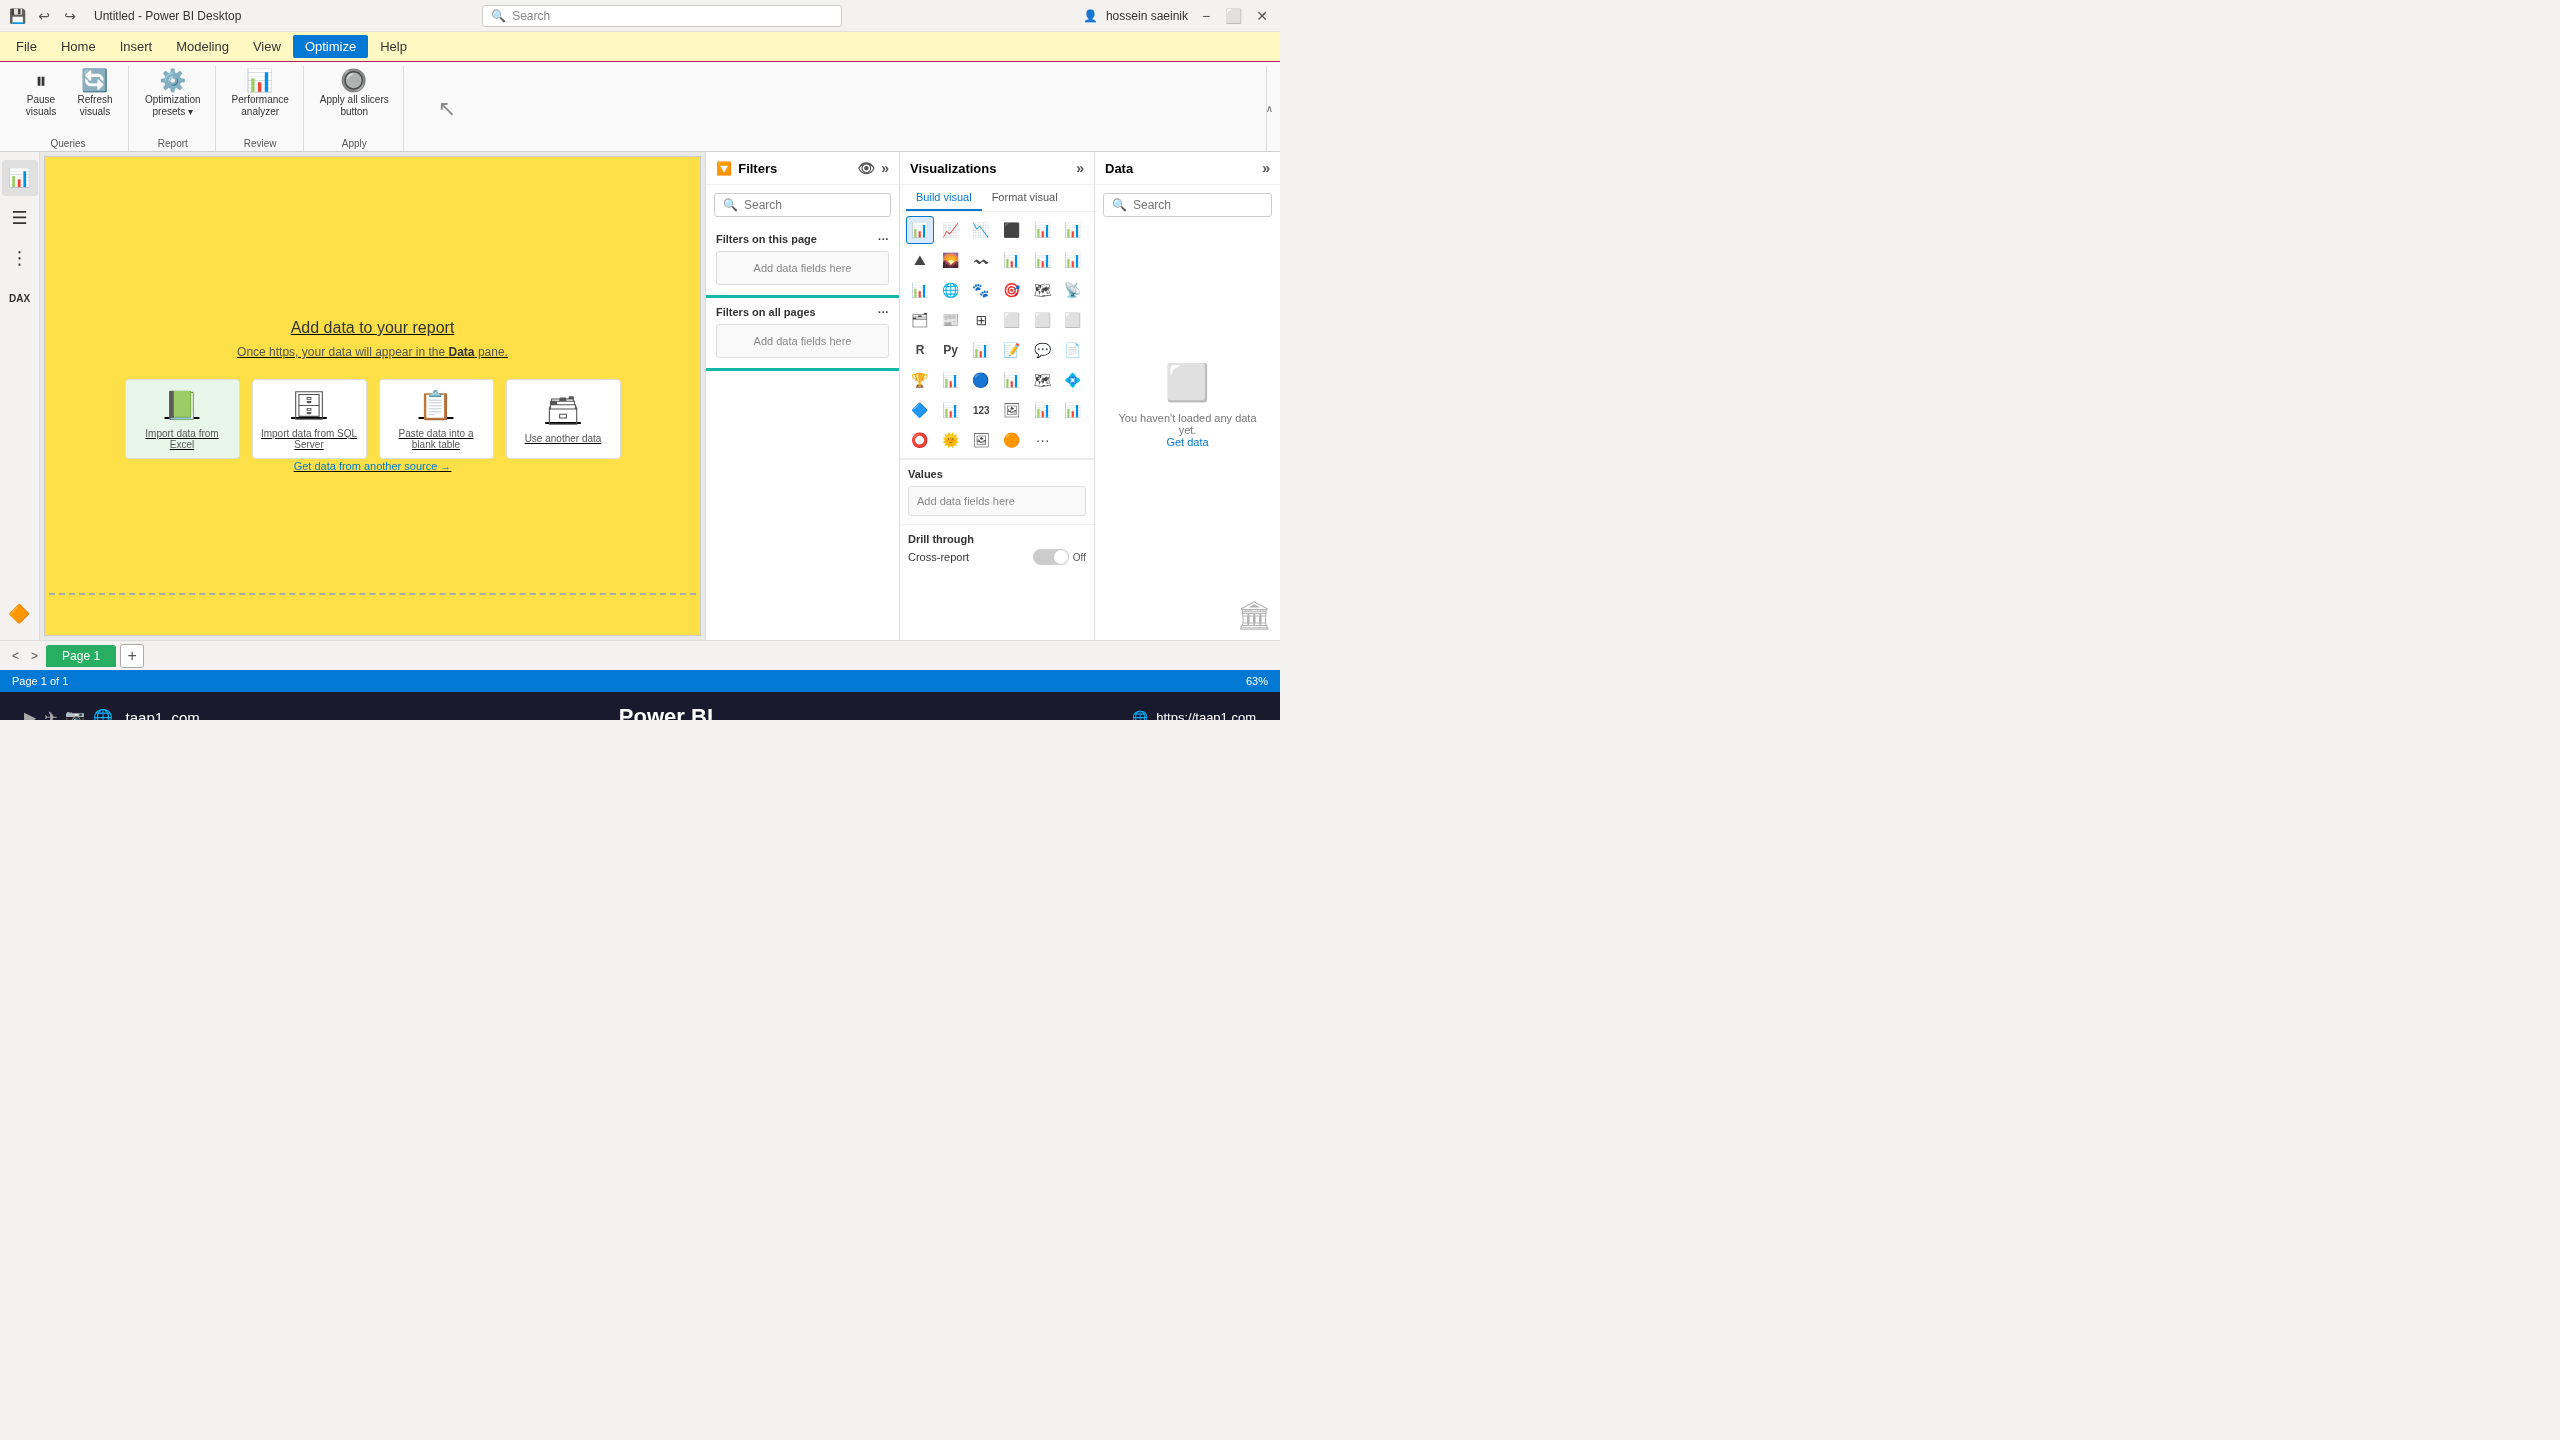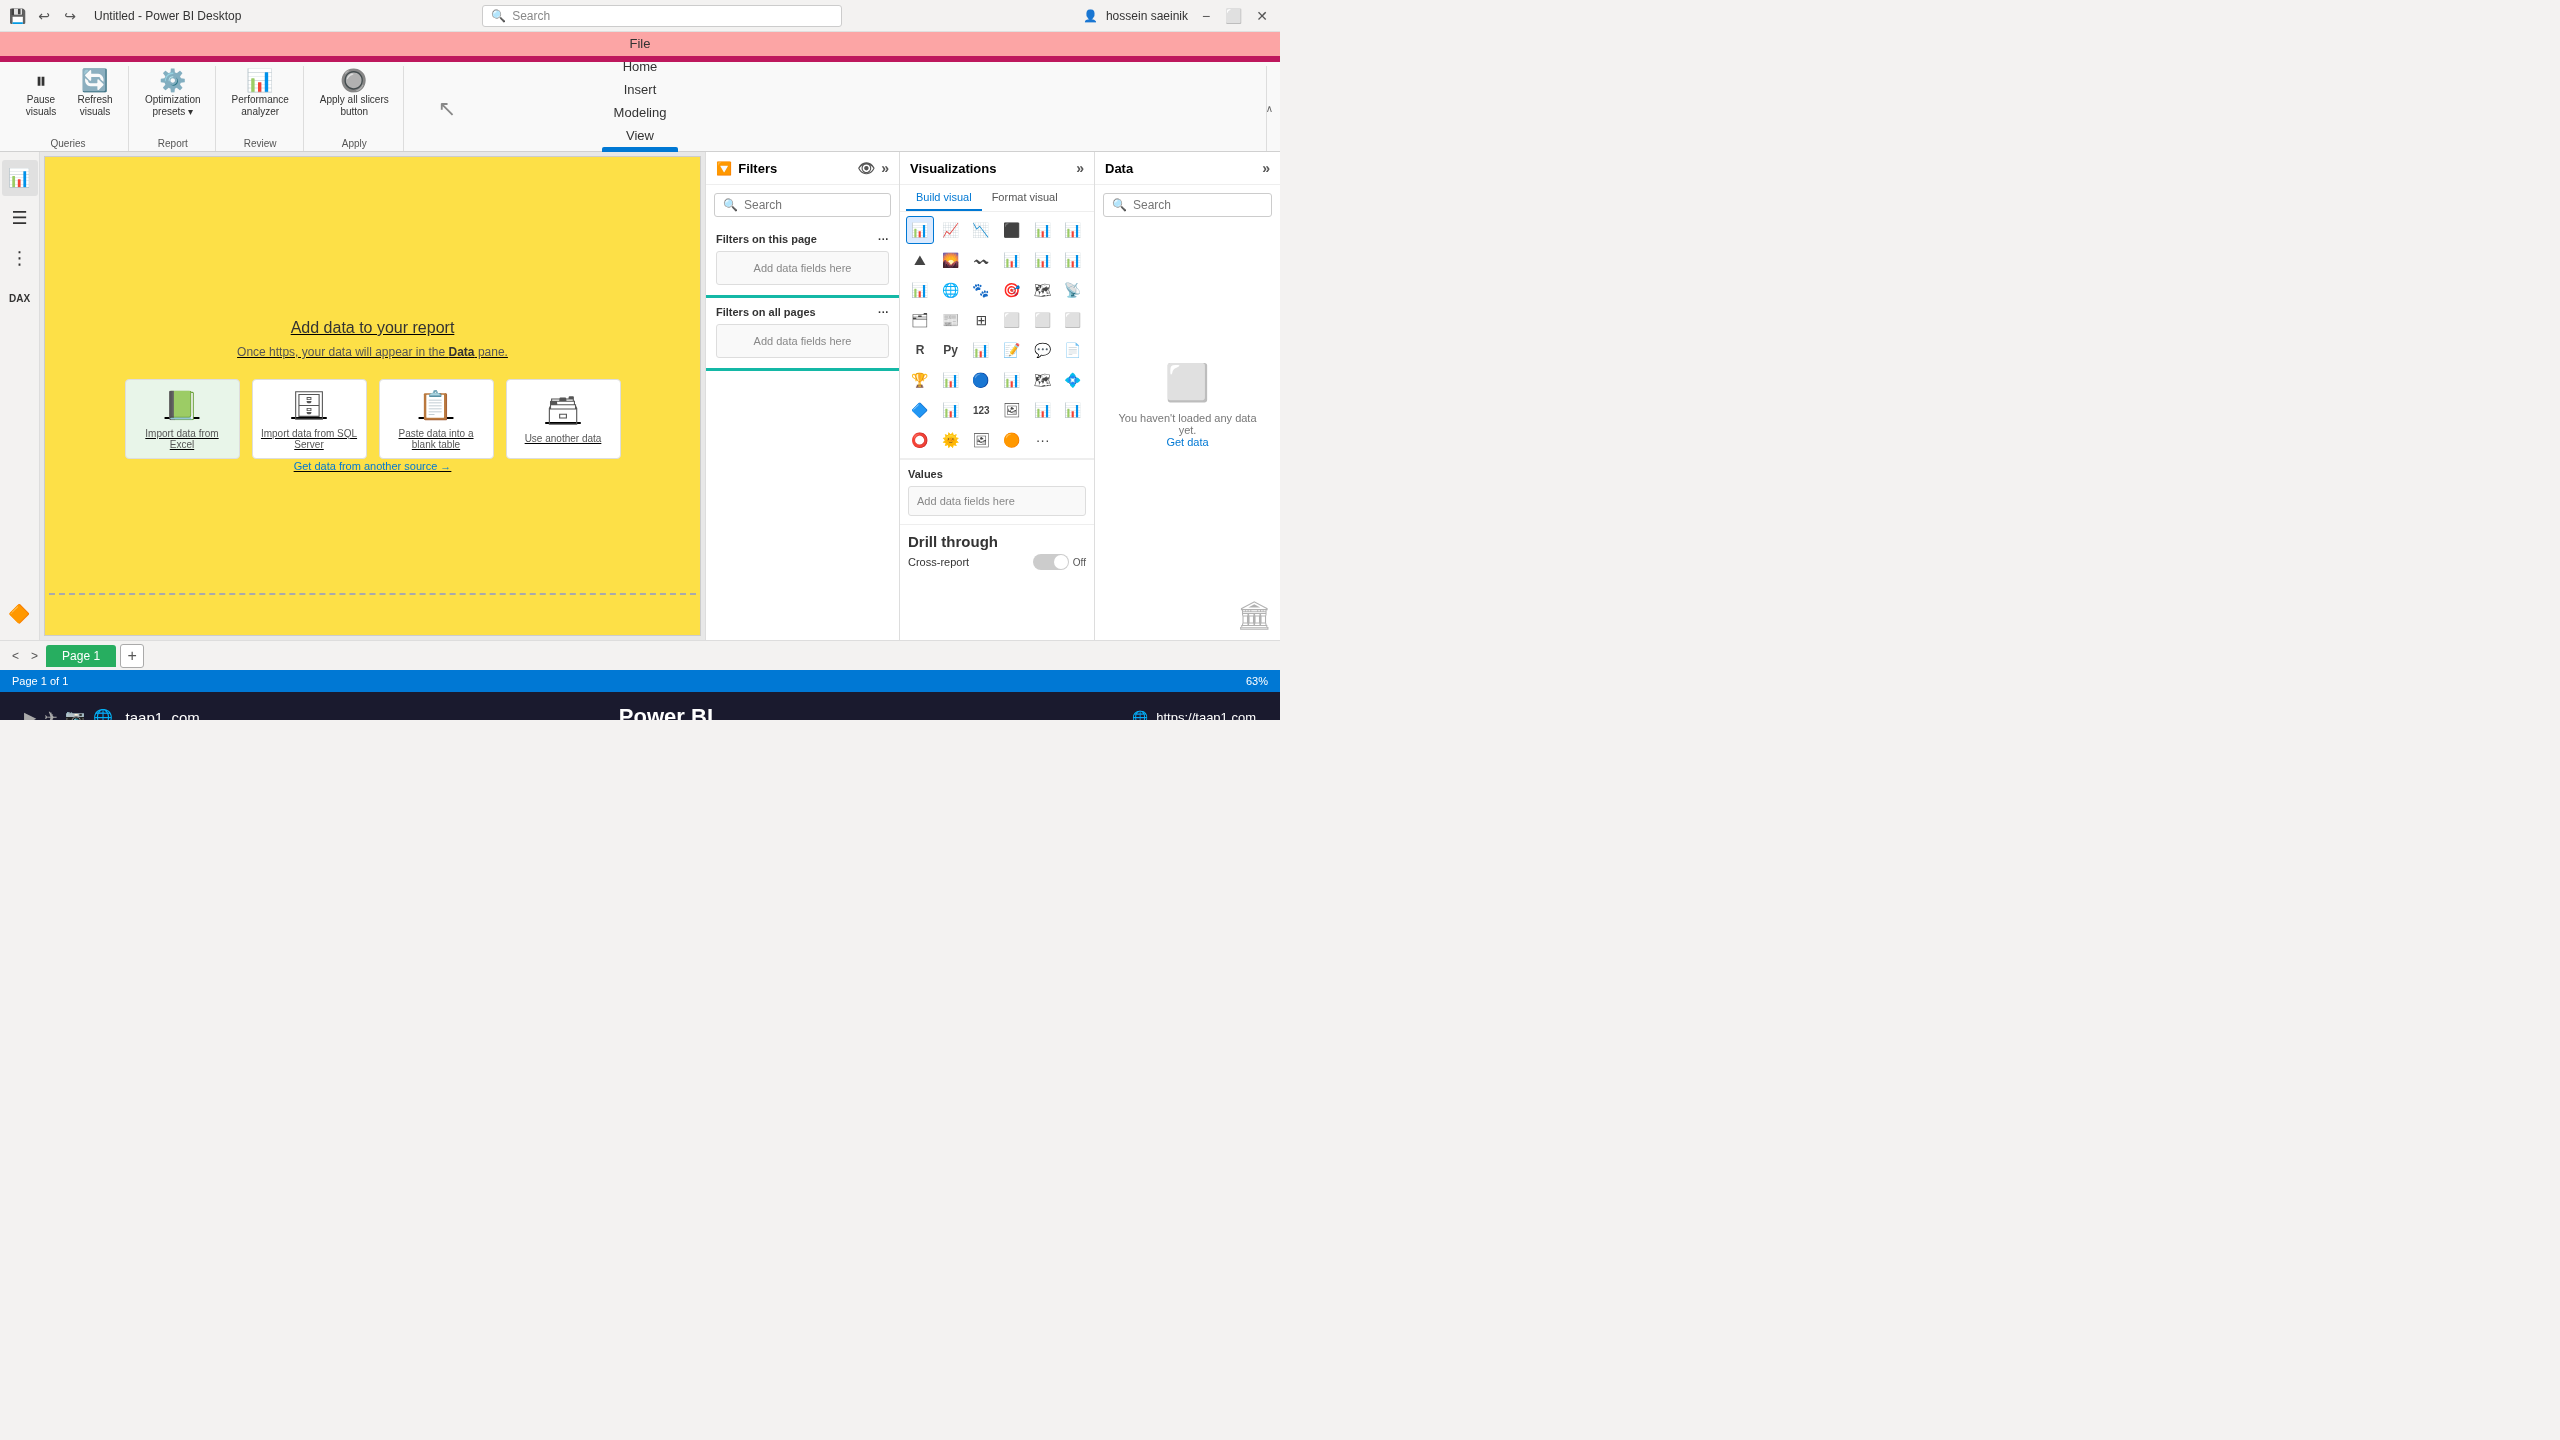--- a/index.html
+++ b/index.html
@@ -29,26 +29,25 @@
       gap: 6px;
       font-size: 12px;
       color: #555;
     }
     #titlebar-right { display: flex; align-items: center; gap: 8px; font-size: 12px; color: #333; }
     .win-btn { width: 20px; height: 20px; display: flex; align-items: center; justify-content: center; cursor: pointer; font-size: 14px; color: #555; }
 
     
     #menubar {
       height: 30px;
-      background: #fca5a5;
+      background: #fef9c3;
       display: flex;
       align-items: center;
       padding: 0 4px;
-      border-bottom: 6px solid #be185d;
-      flex-direction: column;
+      border-bottom: 1px solid #be185d;
     }
     .menu-item {
       padding: 4px 12px;
       cursor: pointer;
       font-size: 13px;
       color: #333;
       border-radius: 2px;
     }
     .menu-item.active { background: #0078d4; color: white; }
 
@@ -343,21 +342,21 @@
     .values-drop {
       background: #f9f9f9;
       border: 1px solid #ddd;
       border-radius: 3px;
       padding: 8px;
       font-size: 11px;
       color: #888;
     }
     .drill-section { padding: 8px; border-top: 1px solid #eee; }
     .drill-header { display: flex; justify-content: space-between; align-items: center; margin-bottom: 4px; }
-    .drill-label { font-size: 15px; font-weight: 600; color: #333; }
+    .drill-label { font-size: 11px; font-weight: 600; color: #333; }
     .toggle-switch {
       width: 36px;
       height: 16px;
       background: #ccc;
       border-radius: 8px;
       position: relative;
       cursor: pointer;
       display: flex;
       align-items: center;
     }

